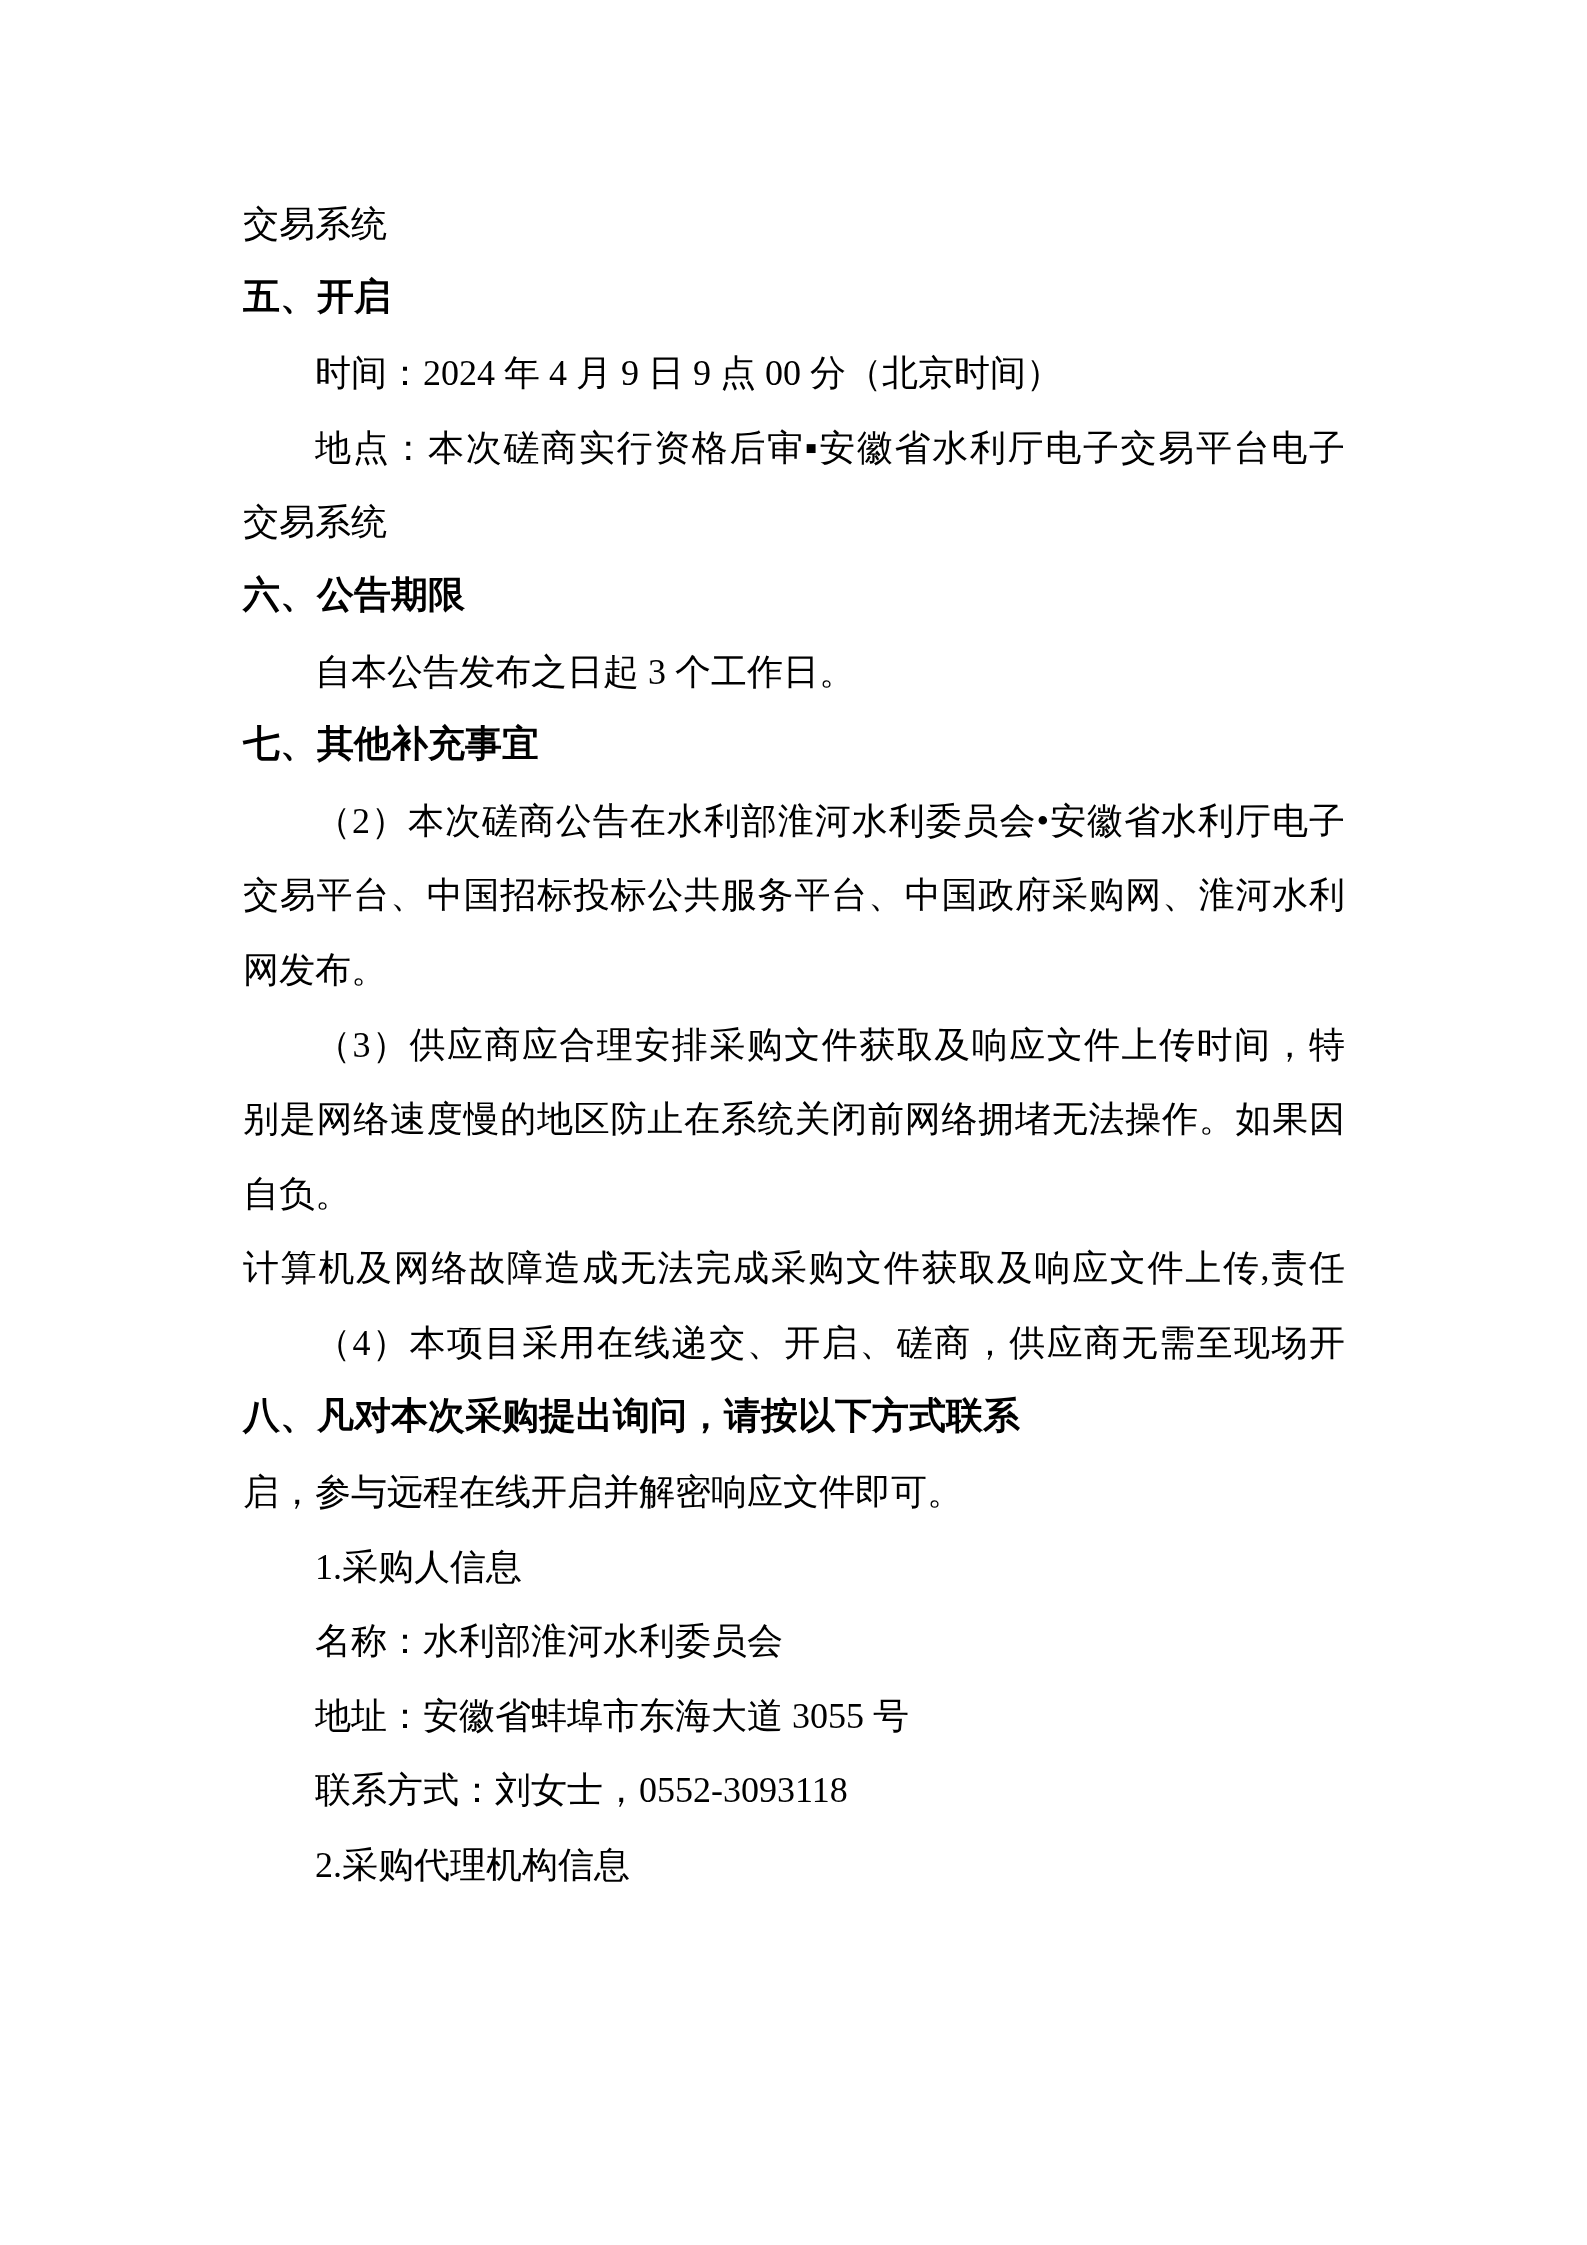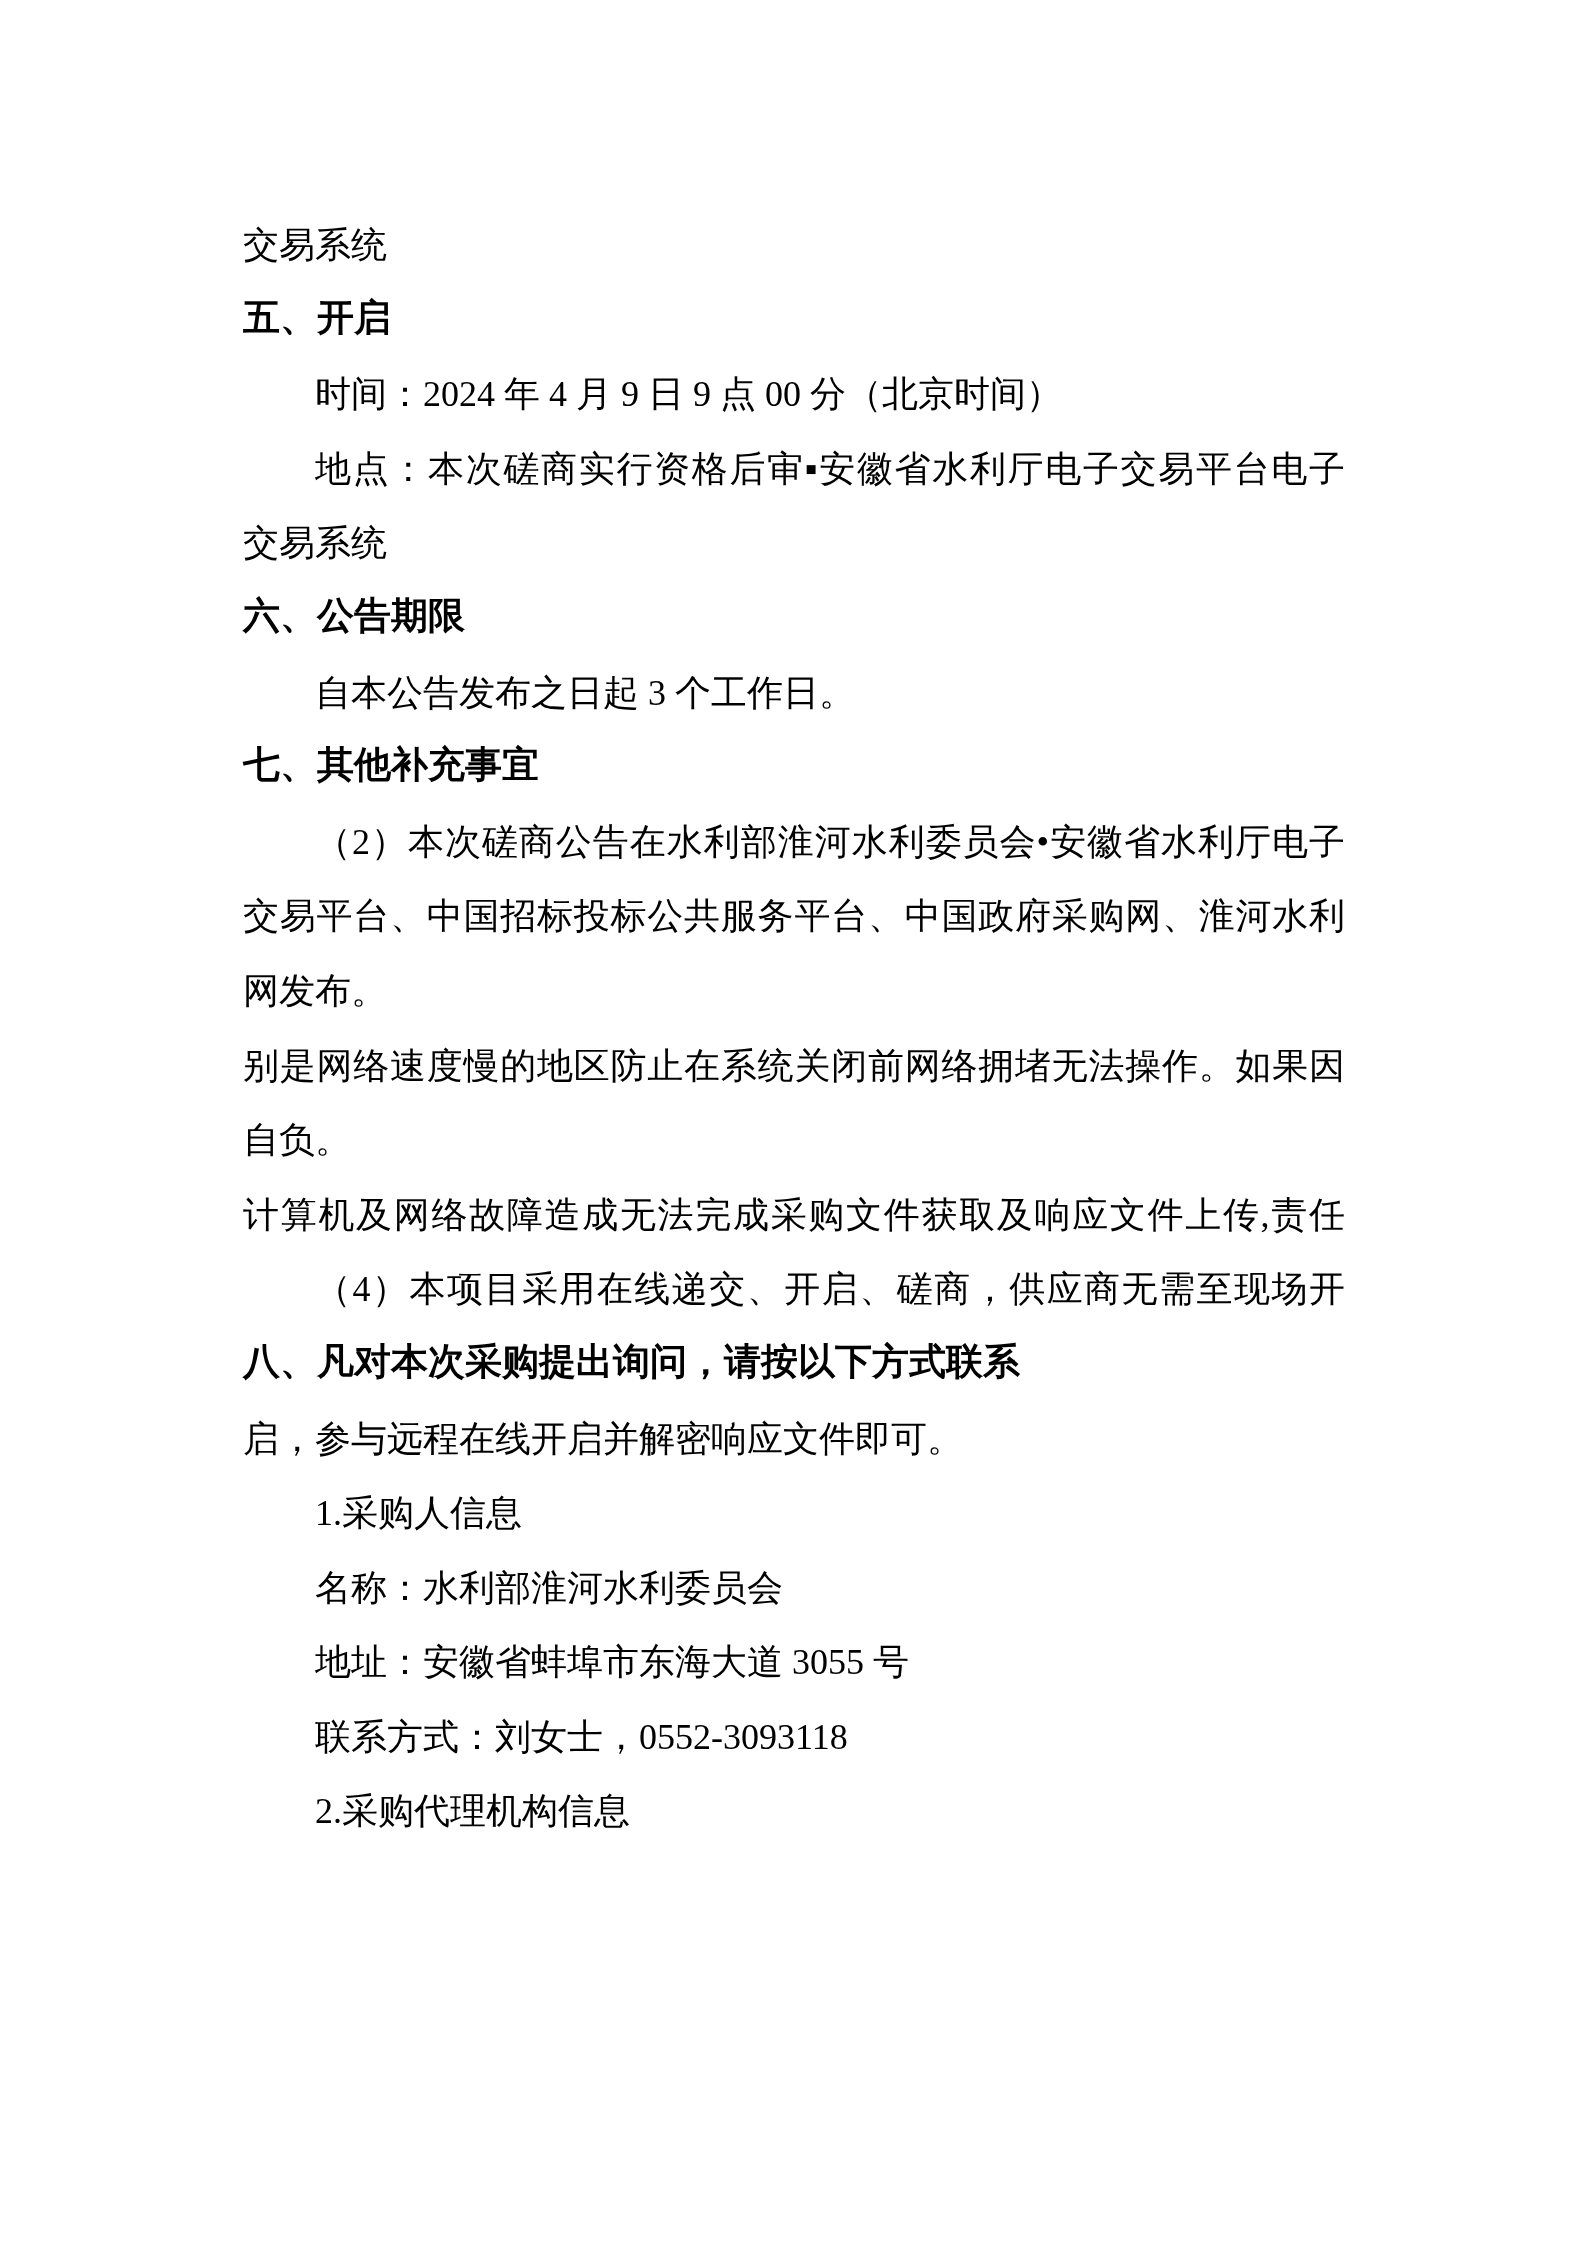--- a/index.html
+++ b/index.html
@@ -8,21 +8,21 @@
     width: 1587px;
     height: 2245px;
     background: #ffffff;
     color: #000000;
     font-family: "Liberation Serif", "DejaVu Serif", serif;
     overflow: hidden;
   }
   .textblock {
     position: absolute;
     left: 243px;
-    top: 208px;
+    top: 187px;
     width: 1102px;
   }
   .line {
     height: 74.6px;
     line-height: 74.6px;
     font-size: 36px;
     text-align: left;
     white-space: nowrap;
   }
   .line.justify {
@@ -46,20 +46,21 @@
     <div class="line heading">五、开启</div>
     <div class="line indent">时间：2024 年 4 月 9 日 9 点 00 分（北京时间）</div>
     <div class="line indent justify">地点：本次磋商实行资格后审▪安徽省水利厅电子交易平台电子</div>
     <div class="line">交易系统</div>
     <div class="line heading">六、公告期限</div>
     <div class="line indent">自本公告发布之日起 3 个工作日。</div>
     <div class="line heading">七、其他补充事宜</div>
     <div class="line indent justify">（2）本次磋商公告在水利部淮河水利委员会•安徽省水利厅电子</div>
     <div class="line justify">交易平台、中国招标投标公共服务平台、中国政府采购网、淮河水利</div>
     <div class="line">网发布。</div>
+    <div class="line indent justify">（3）供应商应合理安排采购文件获取及响应文件上传时间，特</div>
     <div class="line justify">别是网络速度慢的地区防止在系统关闭前网络拥堵无法操作。如果因</div>
     <div class="line">自负。</div>
     <div class="line justify">计算机及网络故障造成无法完成采购文件获取及响应文件上传,责任</div>
     <div class="line indent justify">（4）本项目采用在线递交、开启、磋商，供应商无需至现场开</div>
     <div class="line heading">八、凡对本次采购提出询问，请按以下方式联系</div>
     <div class="line">启，参与远程在线开启并解密响应文件即可。</div>
     <div class="line indent">1.采购人信息</div>
     <div class="line indent">名称：水利部淮河水利委员会</div>
     <div class="line indent">地址：安徽省蚌埠市东海大道 3055 号</div>
     <div class="line indent">联系方式：刘女士，0552-3093118</div>

